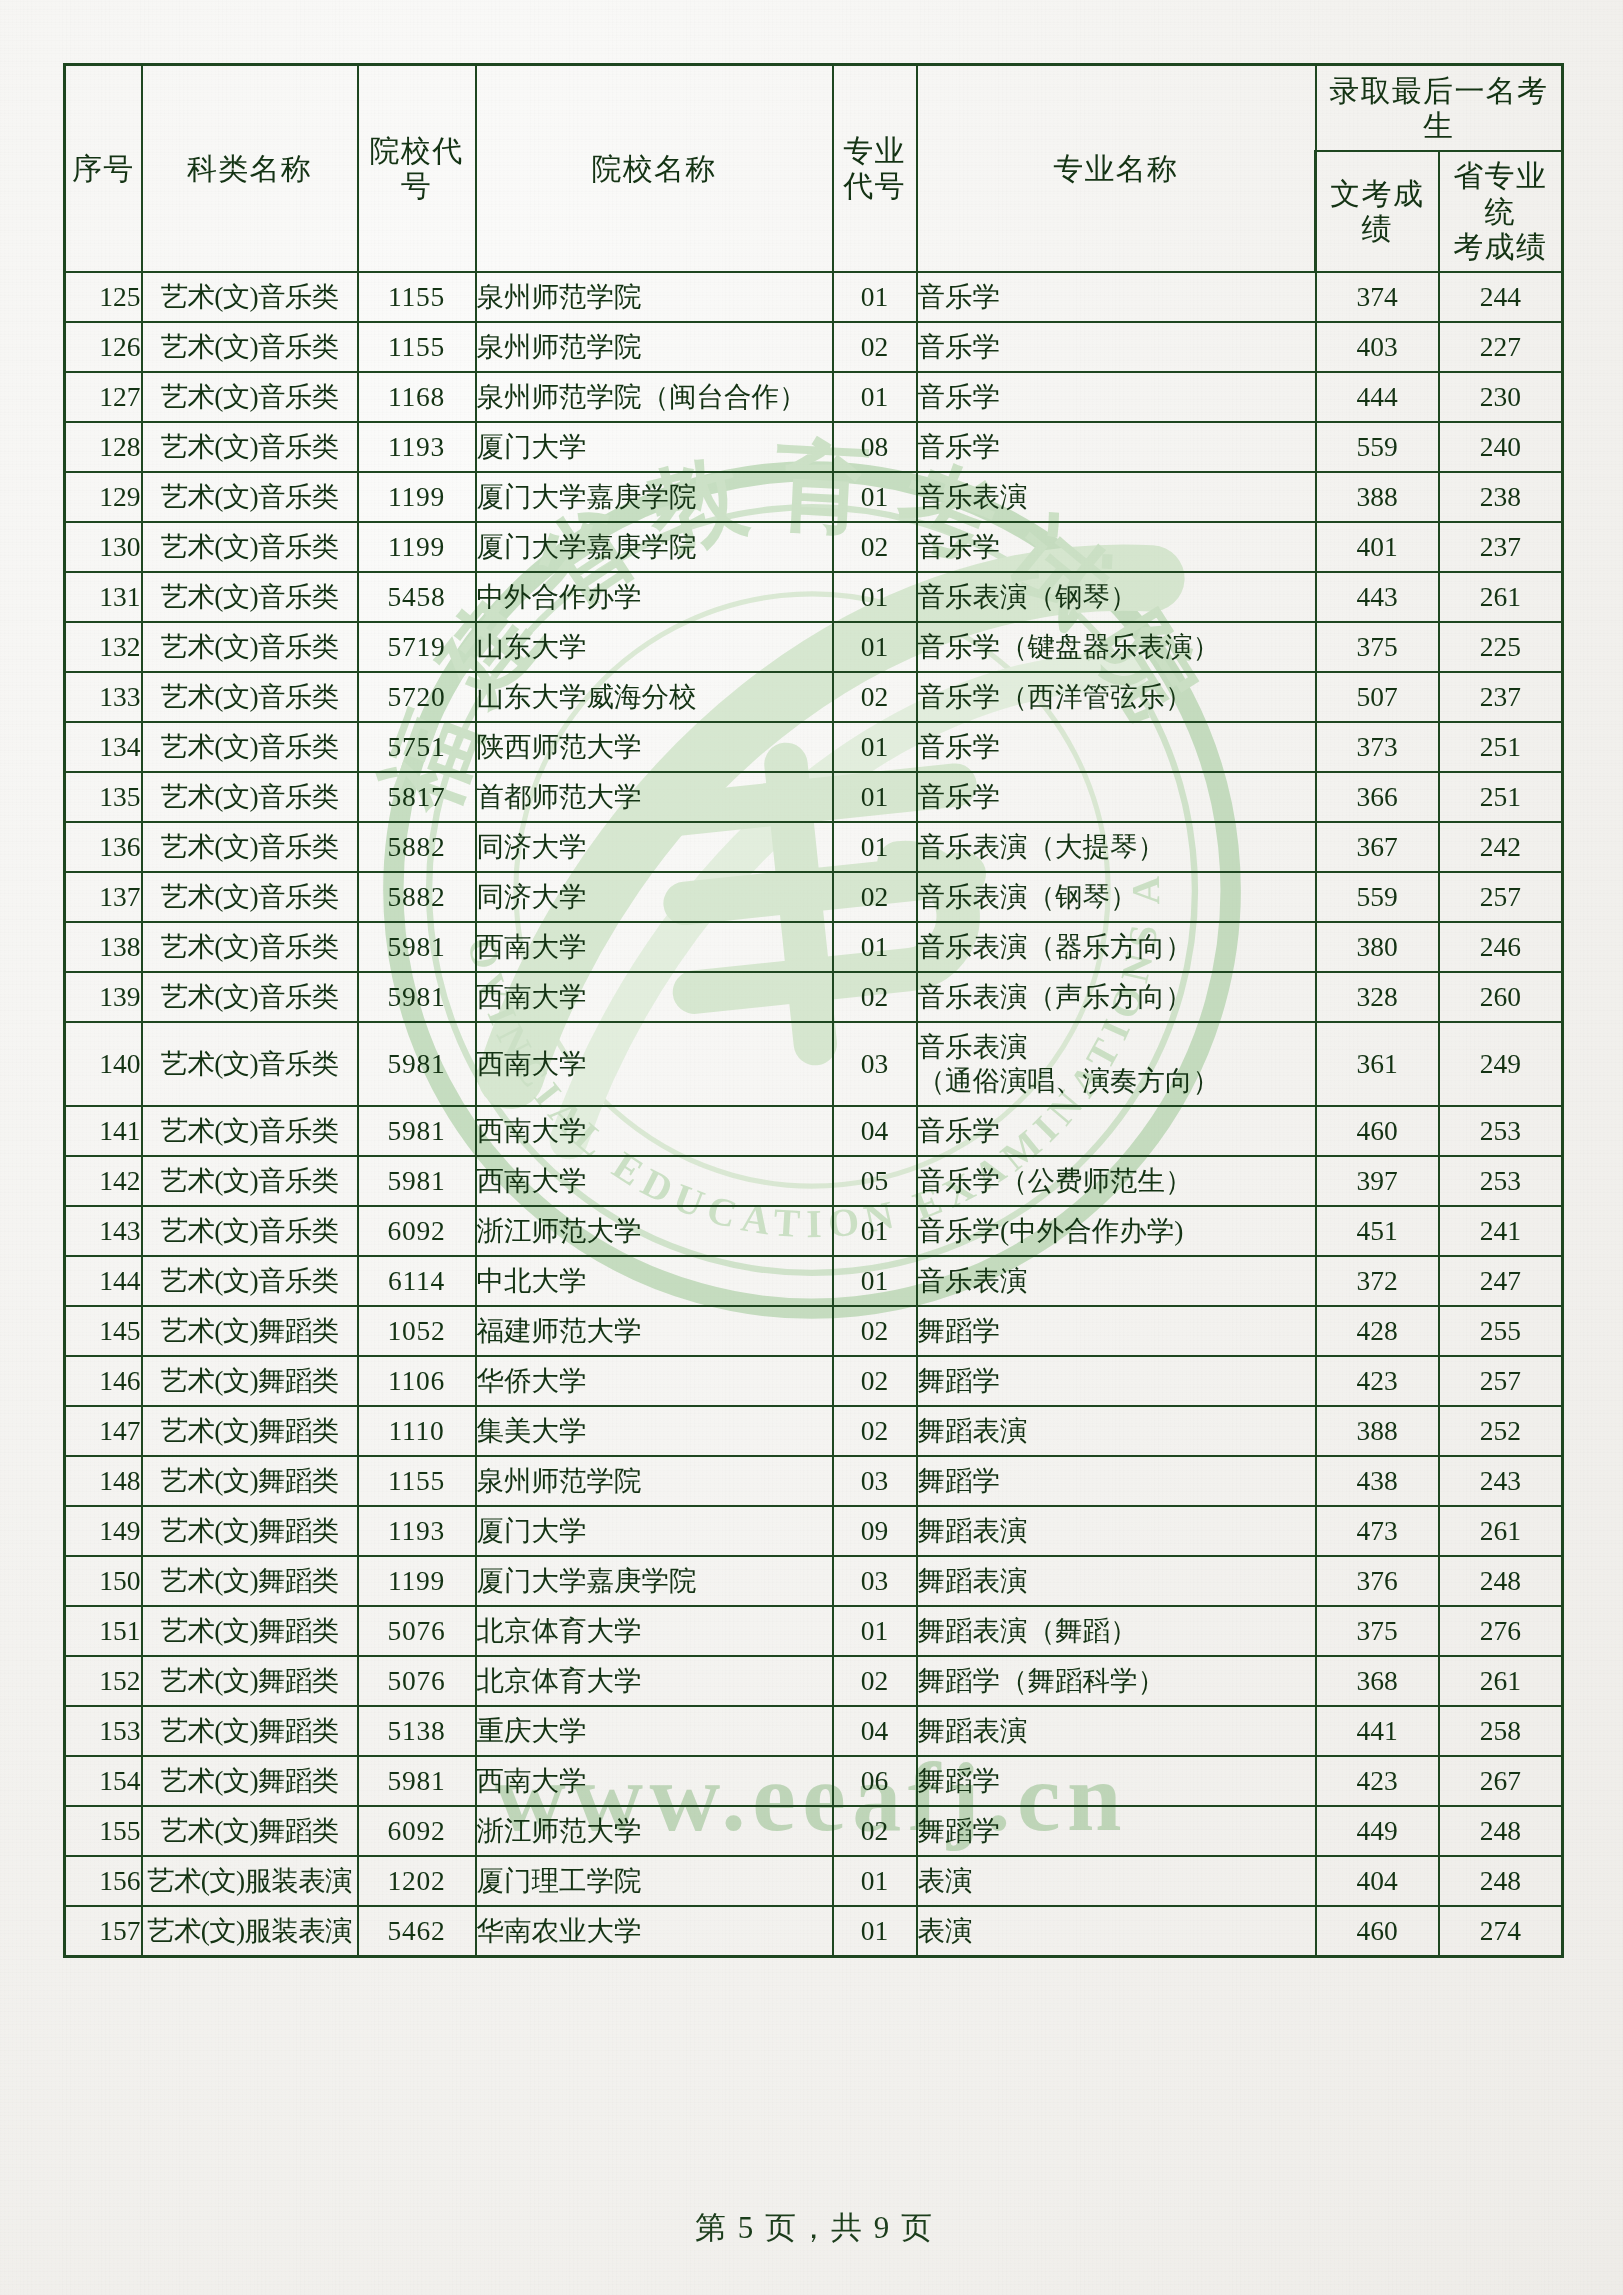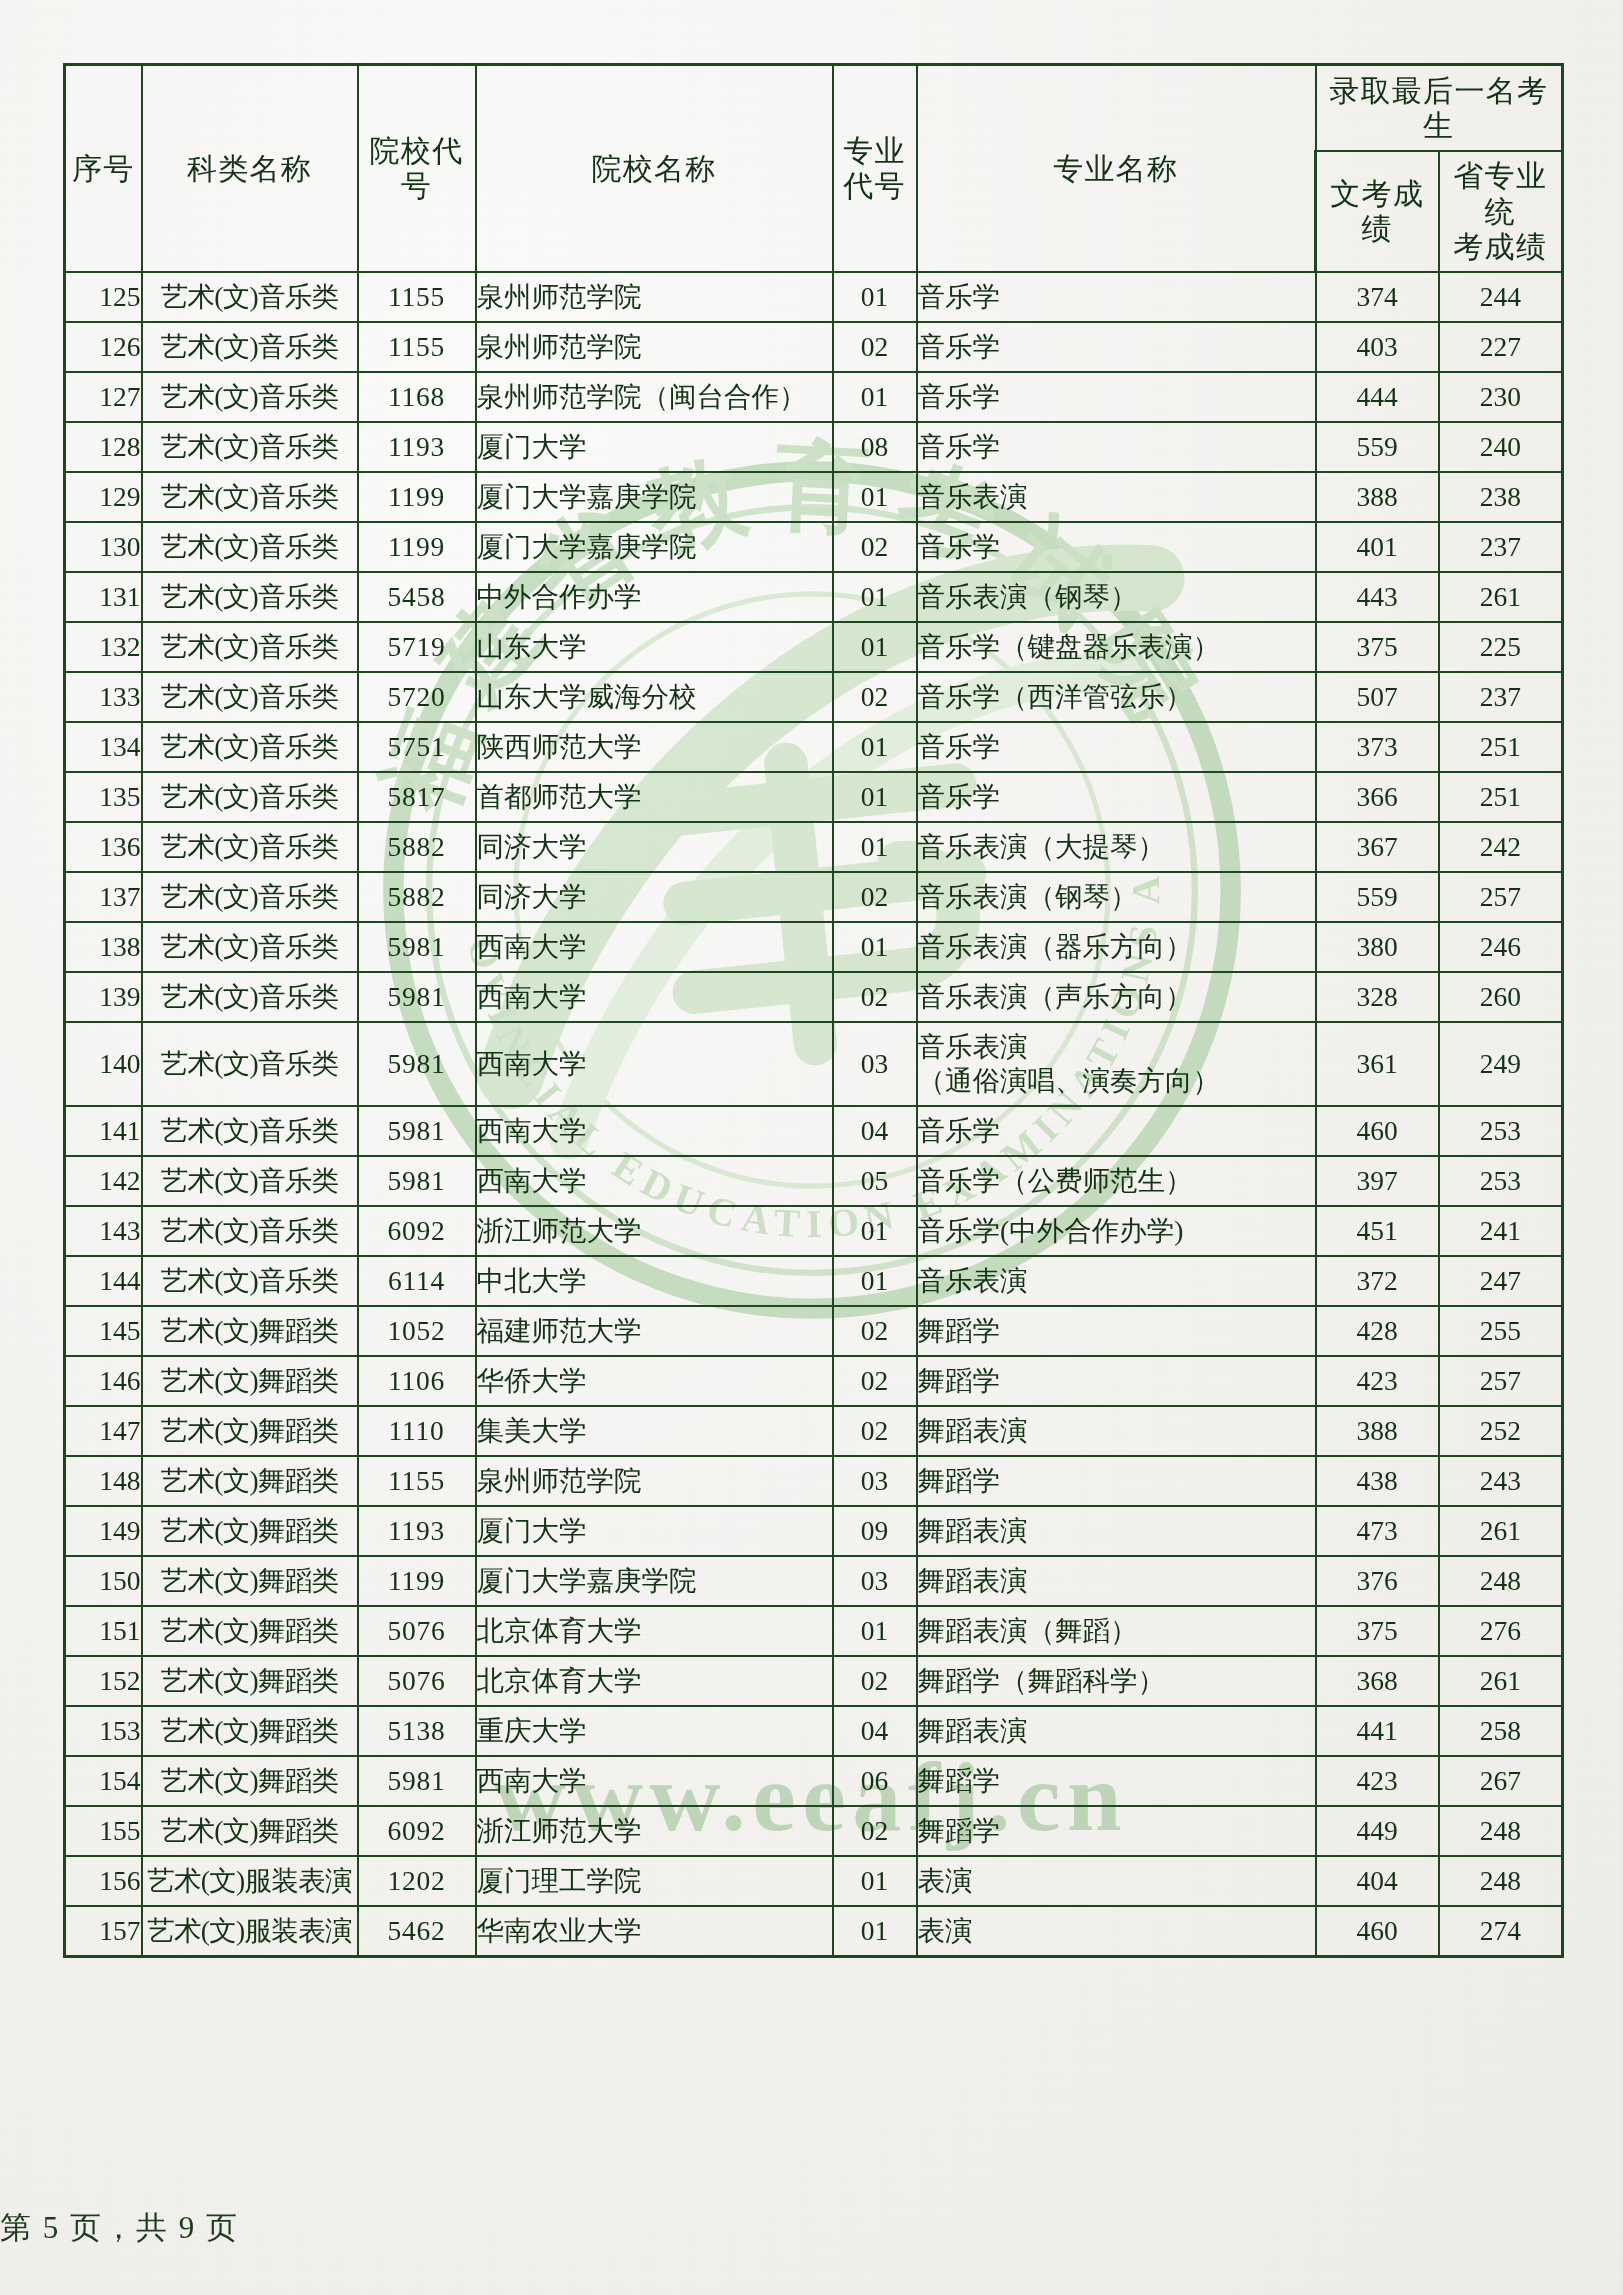--- a/index.html
+++ b/index.html
@@ -126,24 +126,24 @@
 
   tbody tr:last-child td { border-bottom-width: 3.9px; }
   tbody tr td:first-child { border-left-width: 3.3px; }
   tbody tr td:last-child  { border-right-width: 3.3px; }
   thead tr:first-child th { border-top-width: 3.9px; }
   thead tr th:first-child { border-left-width: 3.3px; }
   thead tr th:last-child  { border-right-width: 3.3px; }
 
   .footer {
     position: absolute;
-    left: 0;
+    left: 6px;
     right: 0;
     top: 2207px;
-    text-align: left;
+    text-align: center;
     font-size: 31px;
     letter-spacing: 2px;
     color: #1b3d1b;
     z-index: 4;
   }
 </style>
 </head>
 <body>
 
 <div class="paper"></div>

